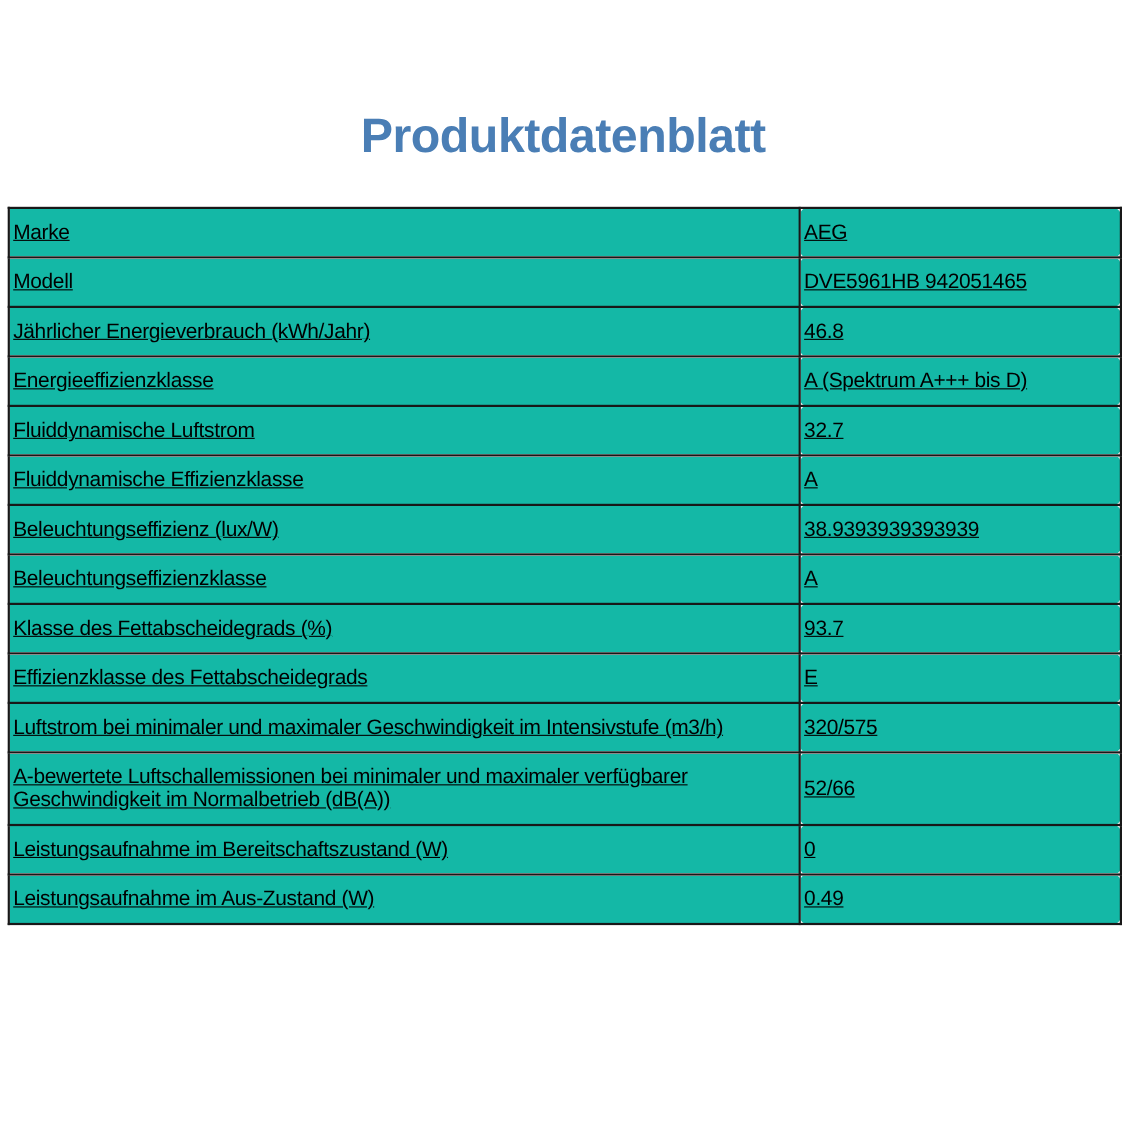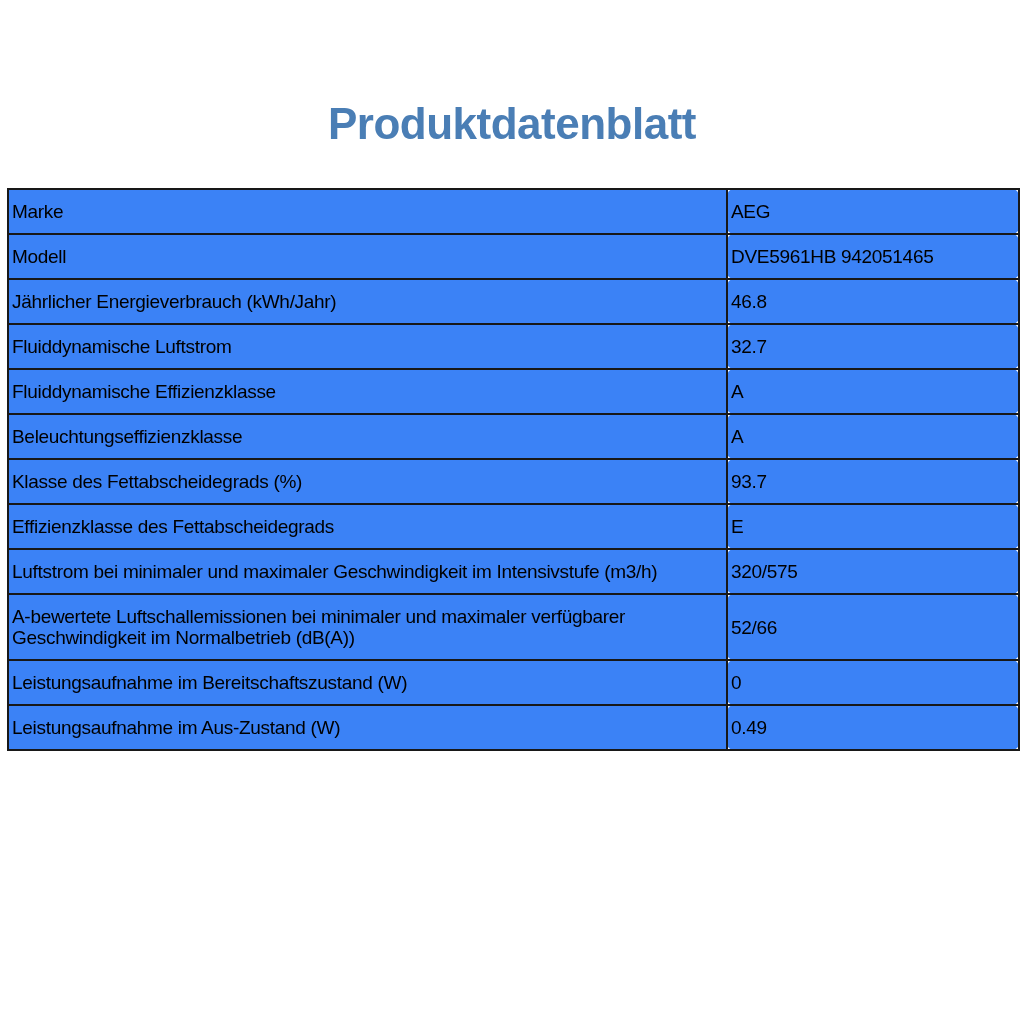--- a/index.html
+++ b/index.html
@@ -34,22 +34,23 @@
     table-layout: fixed;
   }
   table.datasheet td {
     border: 2px solid #181818;
     font-size: 19px;
     line-height: 21px;
     letter-spacing: -0.3px;
     color: #000000;
     padding: 11px 4px 11px 3px;
     vertical-align: middle;
-    background: #3b82f6;
+    background: #14b8a6;
     overflow: hidden;
+    text-decoration: underline;
   }
   td.label-cell { width: 719px; }
   td.value-cell { width: 292px; border-radius: 7px; }
 </style>
 </head>
 <body>
 
 <div class="page">
 
   <h1 class="page-title" style="color: rgb(74, 126, 181);">Produktdatenblatt</h1>
@@ -62,26 +63,34 @@
       </tr>
       <tr>
         <td class="label-cell">Modell</td>
         <td class="value-cell">DVE5961HB 942051465</td>
       </tr>
       <tr>
         <td class="label-cell">Jährlicher Energieverbrauch (kWh/Jahr)</td>
         <td class="value-cell">46.8</td>
       </tr>
       <tr>
+        <td class="label-cell">Energieeffizienzklasse</td>
+        <td class="value-cell">A (Spektrum A+++ bis D)</td>
+      </tr>
+      <tr>
         <td class="label-cell">Fluiddynamische Luftstrom</td>
         <td class="value-cell">32.7</td>
       </tr>
       <tr>
         <td class="label-cell">Fluiddynamische Effizienzklasse</td>
         <td class="value-cell">A</td>
+      </tr>
+      <tr>
+        <td class="label-cell">Beleuchtungseffizienz (lux/W)</td>
+        <td class="value-cell">38.9393939393939</td>
       </tr>
       <tr>
         <td class="label-cell">Beleuchtungseffizienzklasse</td>
         <td class="value-cell">A</td>
       </tr>
       <tr>
         <td class="label-cell">Klasse des Fettabscheidegrads (%)</td>
         <td class="value-cell">93.7</td>
       </tr>
       <tr>

